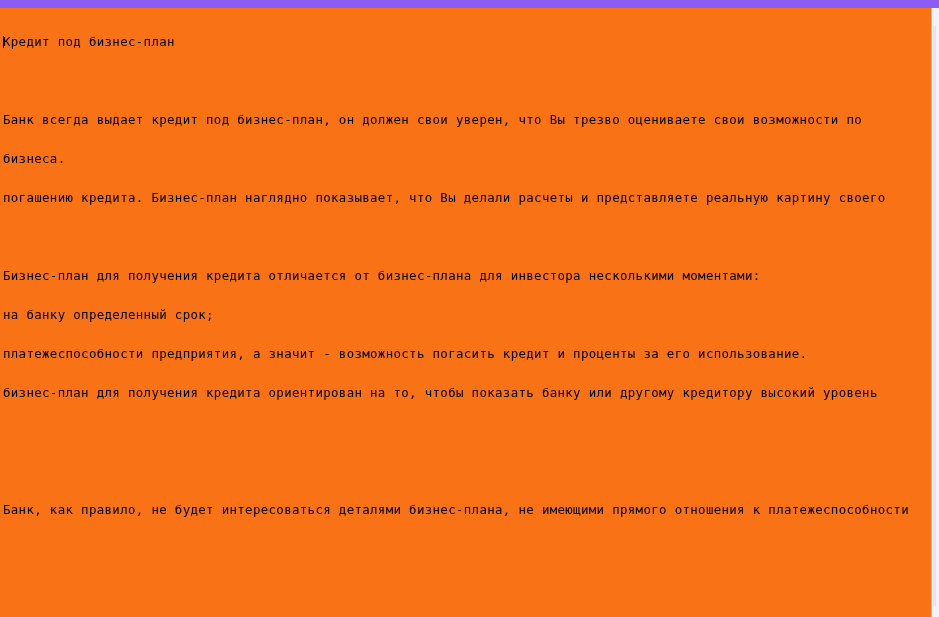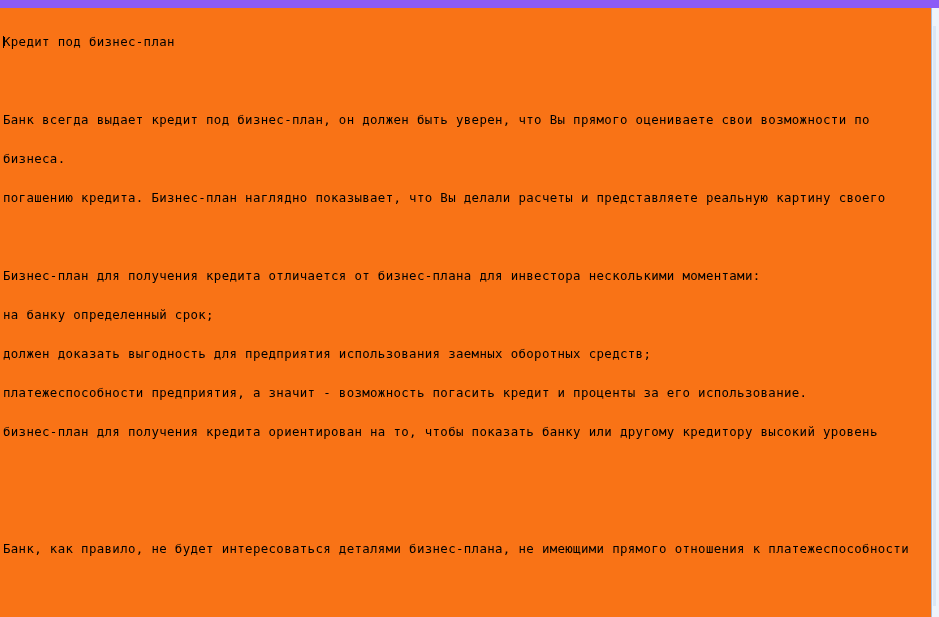--- a/index.html
+++ b/index.html
@@ -63,27 +63,26 @@
       background: #dbe7f6;
     }
   </style>
 </head>
 <body>
 
 <div class="window">
   <div class="editor">
     <span class="line"><span class="caret"></span><span>Кредит под бизнес-план</span></span>
     <span class="line"></span>
-    <span class="line">Банк всегда выдает кредит под бизнес-план, он должен быть уверен, что Вы прямого оцениваете свои возможности по</span>
+    <span class="line">Банк всегда выдает кредит под бизнес-план, он должен свои уверен, что Вы трезво оцениваете свои возможности по</span>
     <span class="line">бизнеса.</span>
     <span class="line">погашению кредита. Бизнес-план наглядно показывает, что Вы делали расчеты и представляете реальную картину своего</span>
     <span class="line"></span>
     <span class="line">Бизнес-план для получения кредита отличается от бизнес-плана для инвестора несколькими моментами:</span>
     <span class="line">на банку определенный срок;</span>
-    <span class="line">должен доказать выгодность для предприятия использования заемных оборотных средств;</span>
     <span class="line">платежеспособности предприятия, а значит - возможность погасить кредит и проценты за его использование.</span>
     <span class="line">бизнес-план для получения кредита ориентирован на то, чтобы показать банку или другому кредитору высокий уровень</span>
     <span class="line"></span>
     <span class="line"></span>
     <span class="line">Банк, как правило, не будет интересоваться деталями бизнес-плана, не имеющими прямого отношения к платежеспособности</span>
     
     
     
     
     

